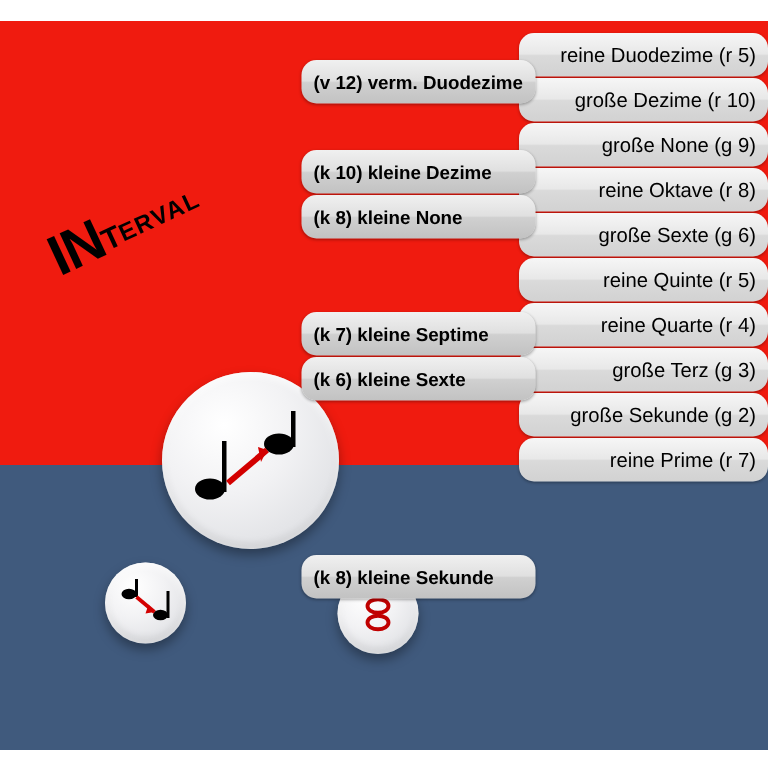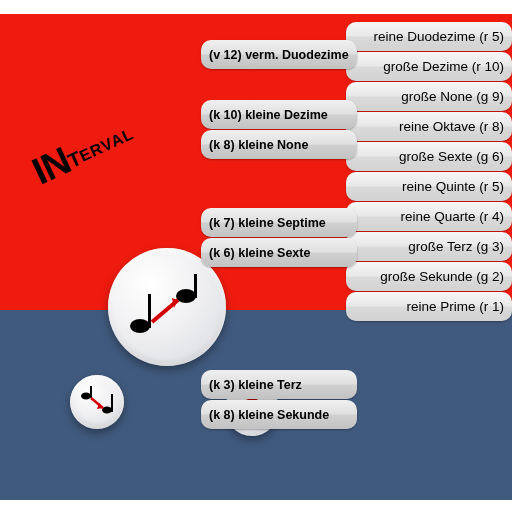--- a/index.html
+++ b/index.html
@@ -191,21 +191,21 @@
     <div class="item">
         <span>reine Quarte (r 4)</span>
       </div>
     <div class="item">
         <span>große Terz (g 3)</span>
       </div>
     <div class="item">
         <span>große Sekunde (g 2)</span>
       </div>
     <div class="item">
-        <span>reine Prime (r 1)</span>
+        <span>reine Prime (r 7)</span>
       </div>
   </div>
 
   <div class="left-block lb1">
     <div class="item">
         <span>(v 12) verm. Duodezime</span>
       </div>
   </div>
   <div class="left-block lb2">
     <div class="item">
@@ -218,20 +218,17 @@
   <div class="left-block lb3">
     <div class="item">
         <span>(k 7) kleine Septime</span>
       </div>
     <div class="item">
         <span>(k 6) kleine Sexte</span>
       </div>
   </div>
   <div class="left-block lb4">
     <div class="item">
-        <span>(k 3) kleine Terz</span>
-      </div>
-    <div class="item">
         <span>(k 8) kleine Sekunde</span>
       </div>
   </div>
 
 </div>
 
 </body></html>

